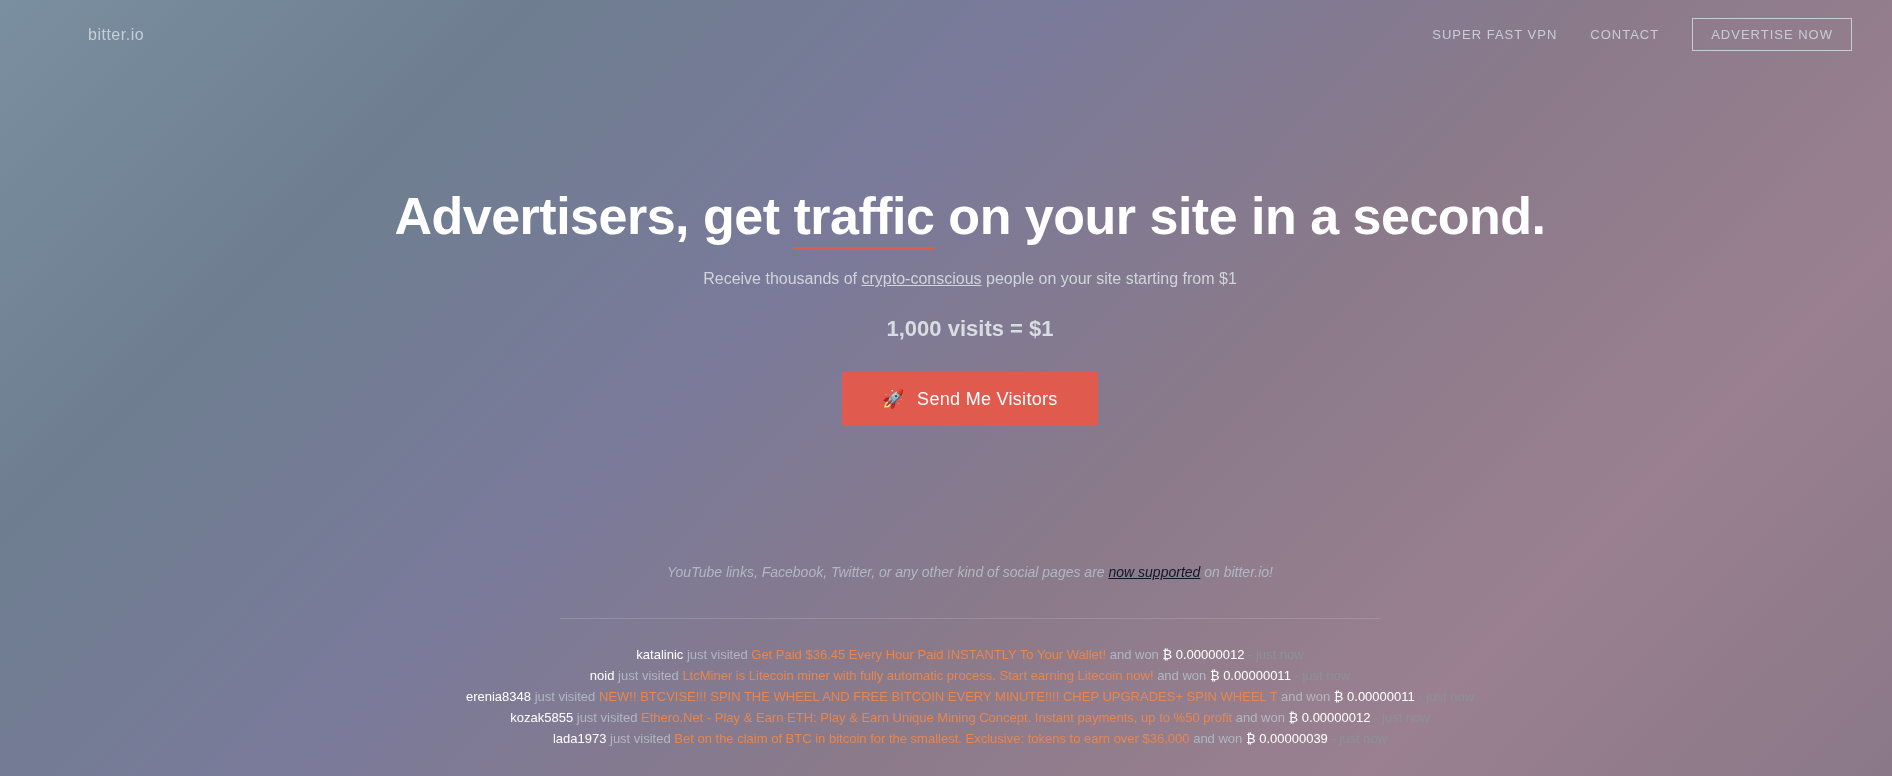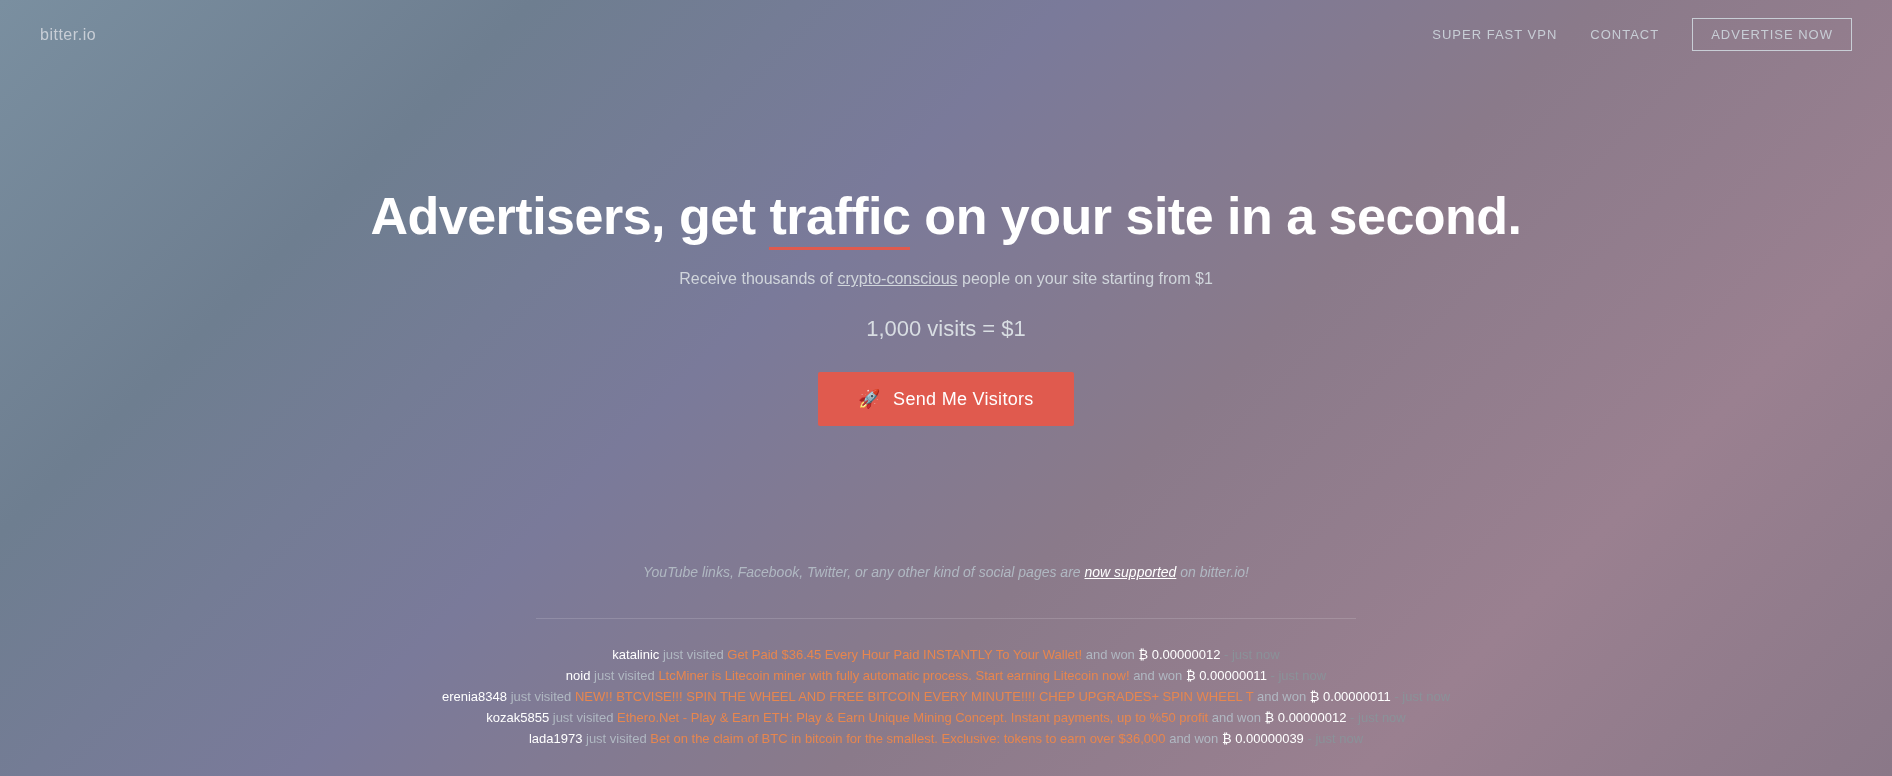--- a/index.html
+++ b/index.html
@@ -23,20 +23,21 @@
         #8a7888 100%);
       z-index: 0;
     }
 
     .page-wrapper {
       position: relative;
       z-index: 1;
       min-height: 776px;
       display: flex;
       flex-direction: column;
+      padding-left: 48px;
     }
 
     
     header {
       display: flex;
       align-items: center;
       justify-content: space-between;
       padding: 18px 40px;
       position: relative;
     }
@@ -119,21 +120,21 @@
     }
 
     .hero-subtitle a {
       color: #d0d5db;
       text-decoration: underline;
     }
 
     .hero-visits {
       color: #d8dde2;
       font-size: 22px;
-      font-weight: 400;
+      font-weight: 700;
       margin-bottom: 30px;
     }
 
     .cta-button {
       background: #e05a4e;
       color: #fff;
       border: none;
       padding: 16px 40px;
       font-size: 18px;
       font-weight: 400;
@@ -153,21 +154,21 @@
     .social-note {
       text-align: center;
       padding: 60px 20px 20px;
       color: #b0b8c2;
       font-size: 14px;
       font-style: italic;
       font-weight: 300;
     }
 
     .social-note a {
-      color: #ffffff;
+      color: #0f172a;
       text-decoration: underline;
     }
 
     
     .divider {
       width: 820px;
       max-width: 90%;
       margin: 18px auto;
       border: none;
       border-top: 1px solid rgba(255,255,255,0.15);

